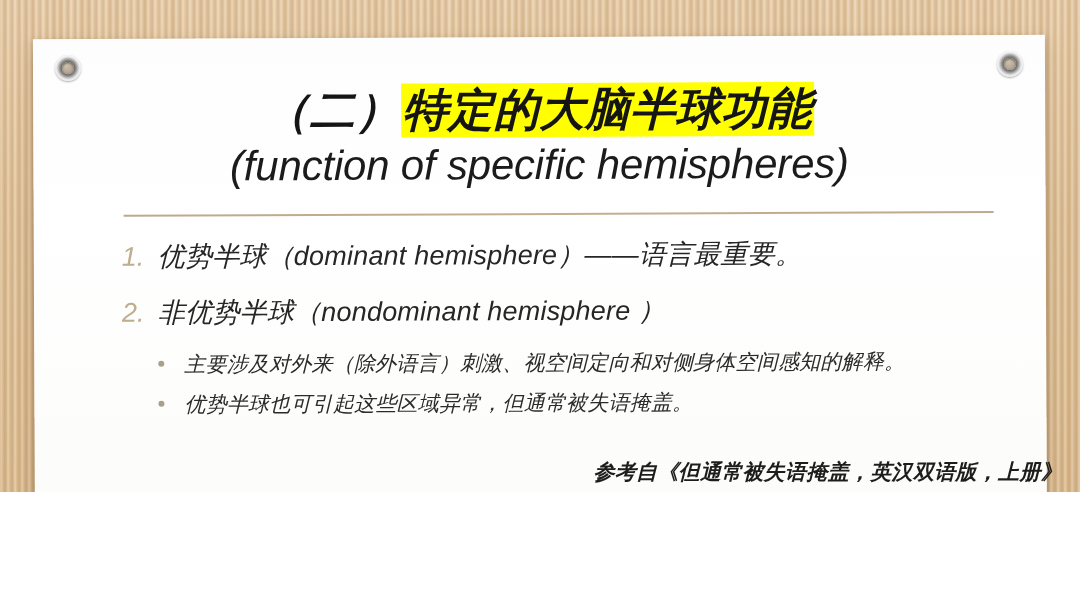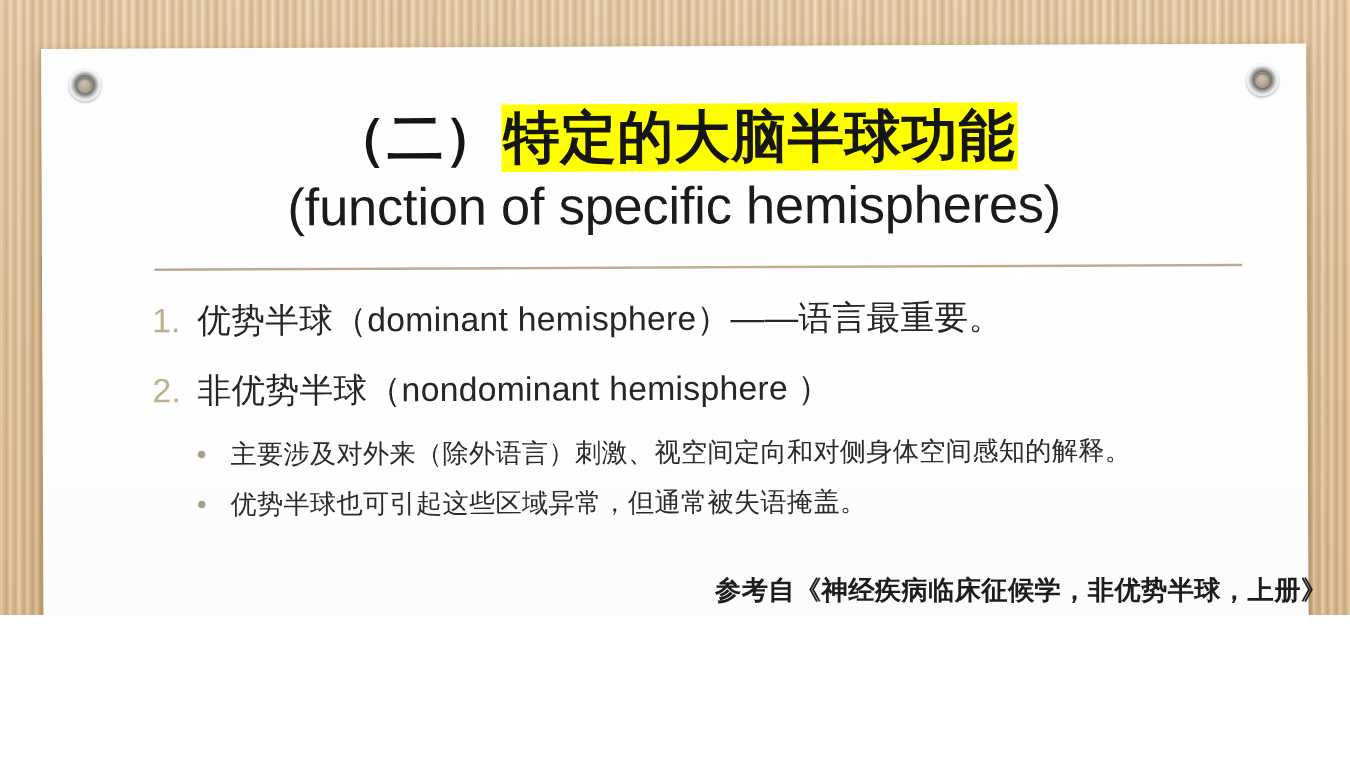--- a/index.html
+++ b/index.html
@@ -31,20 +31,21 @@
         rgba(255,255,255,0.00) 7px
       ),
       repeating-linear-gradient(
         to right,
         rgba(184,136,84,0.10) 0px,
         rgba(184,136,84,0.00) 14px,
         rgba(184,136,84,0.12) 29px
       ),
       linear-gradient(to bottom, #e8cda8 0%, #e0c298 45%, #dcbc90 100%);
     overflow: hidden;
+    font-style: italic;
   }
 
   
   .board {
     position: absolute;
     left: 34px;
     top: 37px;
     width: 1012px;
     height: 526px;
     background: linear-gradient(to bottom, #fdfdfd 0%, #ffffff 35%, #fbfbf9 100%);
@@ -253,15 +254,15 @@
             <div class="sub-text">优势半球也可引起这些区域异常，但通常被失语掩盖。</div>
           </div>
 
         </div>
 
       </div>
 
     </div>
   </div>
 
-  <div class="footer">参考自《神经疾病临床征候学，非优势半球，上册》</div>
+  <div class="footer">参考自《但通常被失语掩盖，英汉双语版，上册》</div>
 
 </div>
 
 </body></html>

